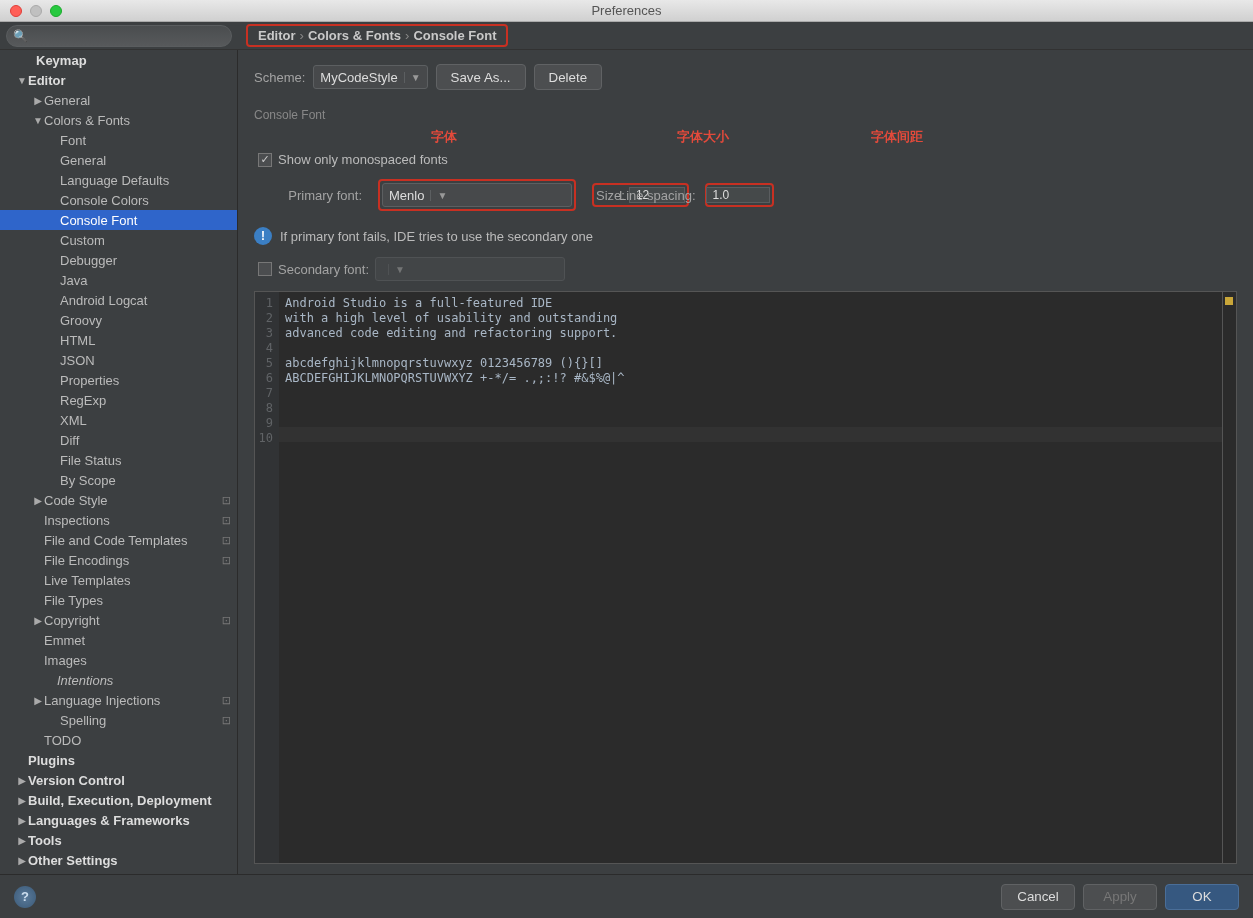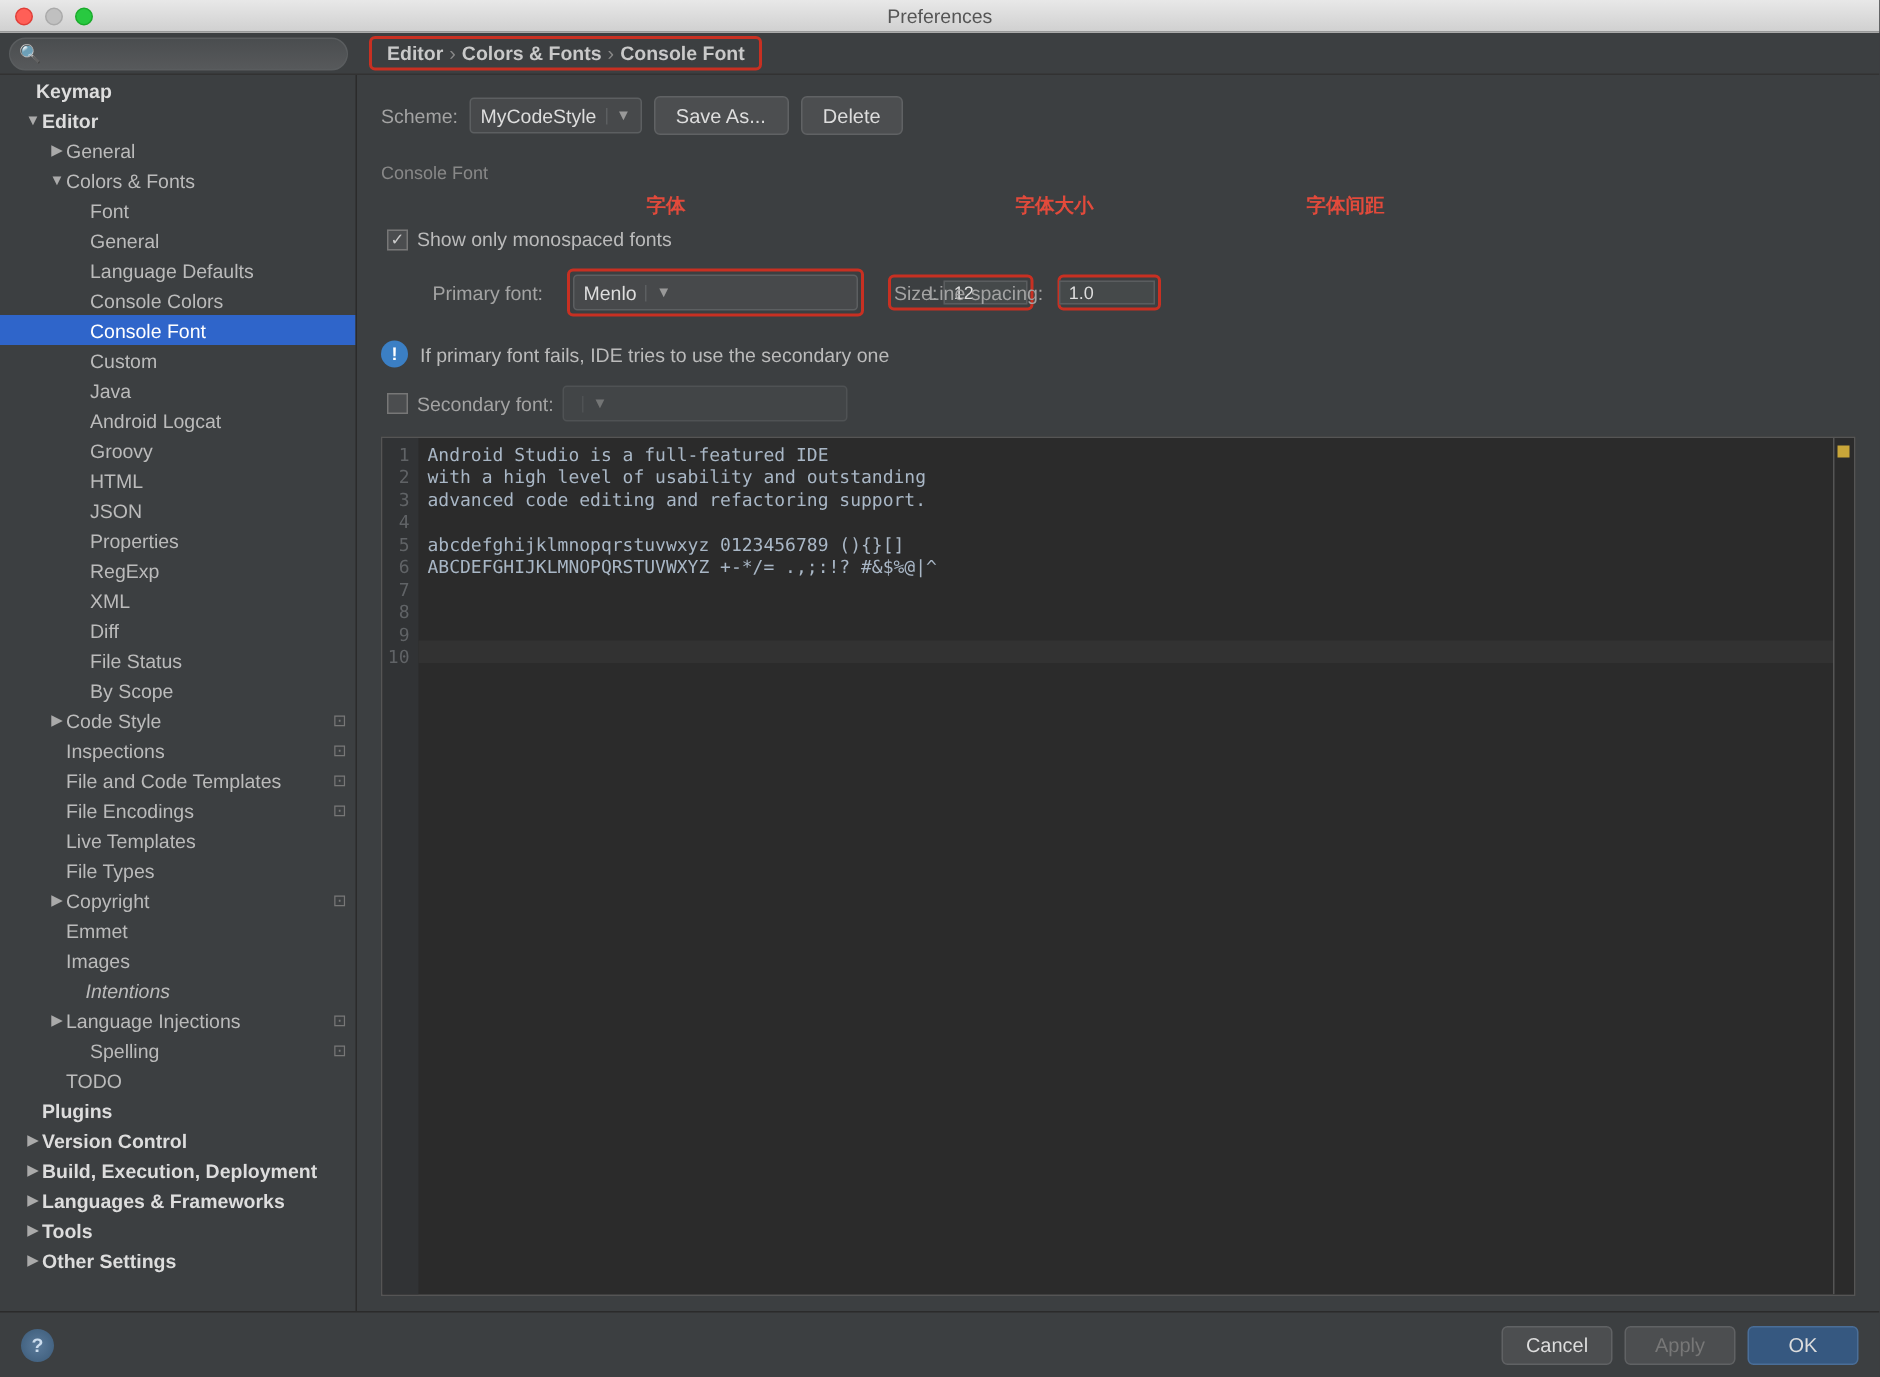--- a/index.html
+++ b/index.html
@@ -193,21 +193,21 @@
       <span class="sep">›</span>
       <span class="crumb">Colors &amp; Fonts</span>
       <span class="sep">›</span>
       <span class="crumb">Console Font</span>
     </div>
   </div>
 </div>
 
 <div class="main">
   <div class="sidebar" id="sidebar">
-      <div class="tree-item" style="padding-left: 12px;">
+      <div class="tree-item" style="padding-left: 24px;">
         <span class="arrow none">▶</span>
         <span class="label bold">Keymap</span>
       </div>
       <div class="tree-item" style="padding-left: 16px;">
         <span class="arrow ">▼</span>
         <span class="label bold">Editor</span>
       </div>
       <div class="tree-item" style="padding-left: 32px;">
         <span class="arrow ">▶</span>
         <span class="label">General</span>
@@ -232,20 +232,24 @@
         <span class="arrow none">▶</span>
         <span class="label">Console Colors</span>
       </div>
       <div class="tree-item selected" style="padding-left: 48px;">
         <span class="arrow none">▶</span>
         <span class="label">Console Font</span>
       </div>
       <div class="tree-item" style="padding-left: 48px;">
         <span class="arrow none">▶</span>
         <span class="label">Custom</span>
+      </div>
+      <div class="tree-item" style="padding-left: 48px;">
+        <span class="arrow none">▶</span>
+        <span class="label">Debugger</span>
       </div>
       <div class="tree-item" style="padding-left: 48px;">
         <span class="arrow none">▶</span>
         <span class="label">Java</span>
       </div>
       <div class="tree-item" style="padding-left: 48px;">
         <span class="arrow none">▶</span>
         <span class="label">Android Logcat</span>
       </div>
       <div class="tree-item" style="padding-left: 48px;">

